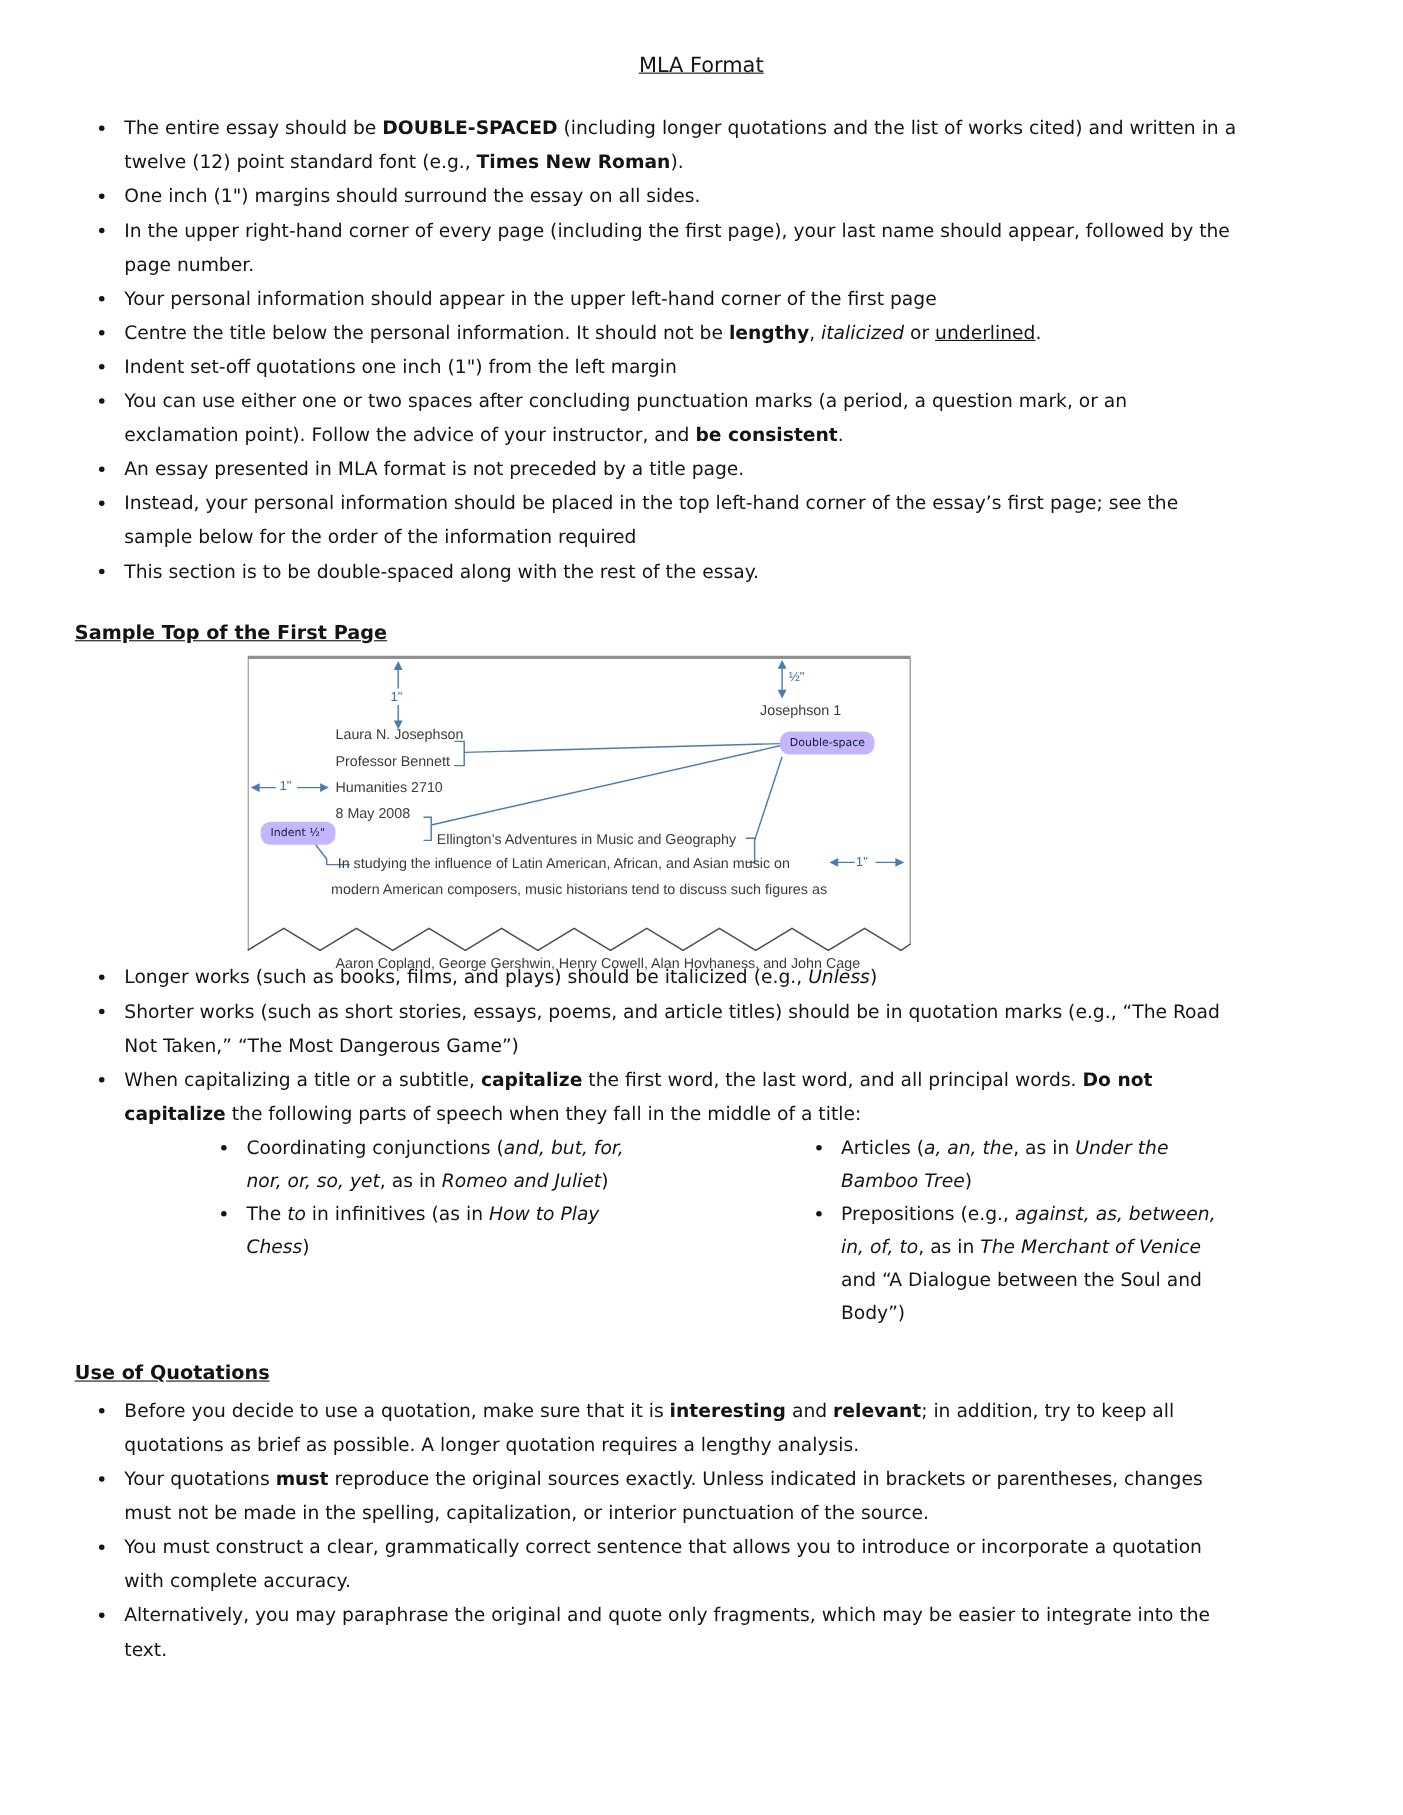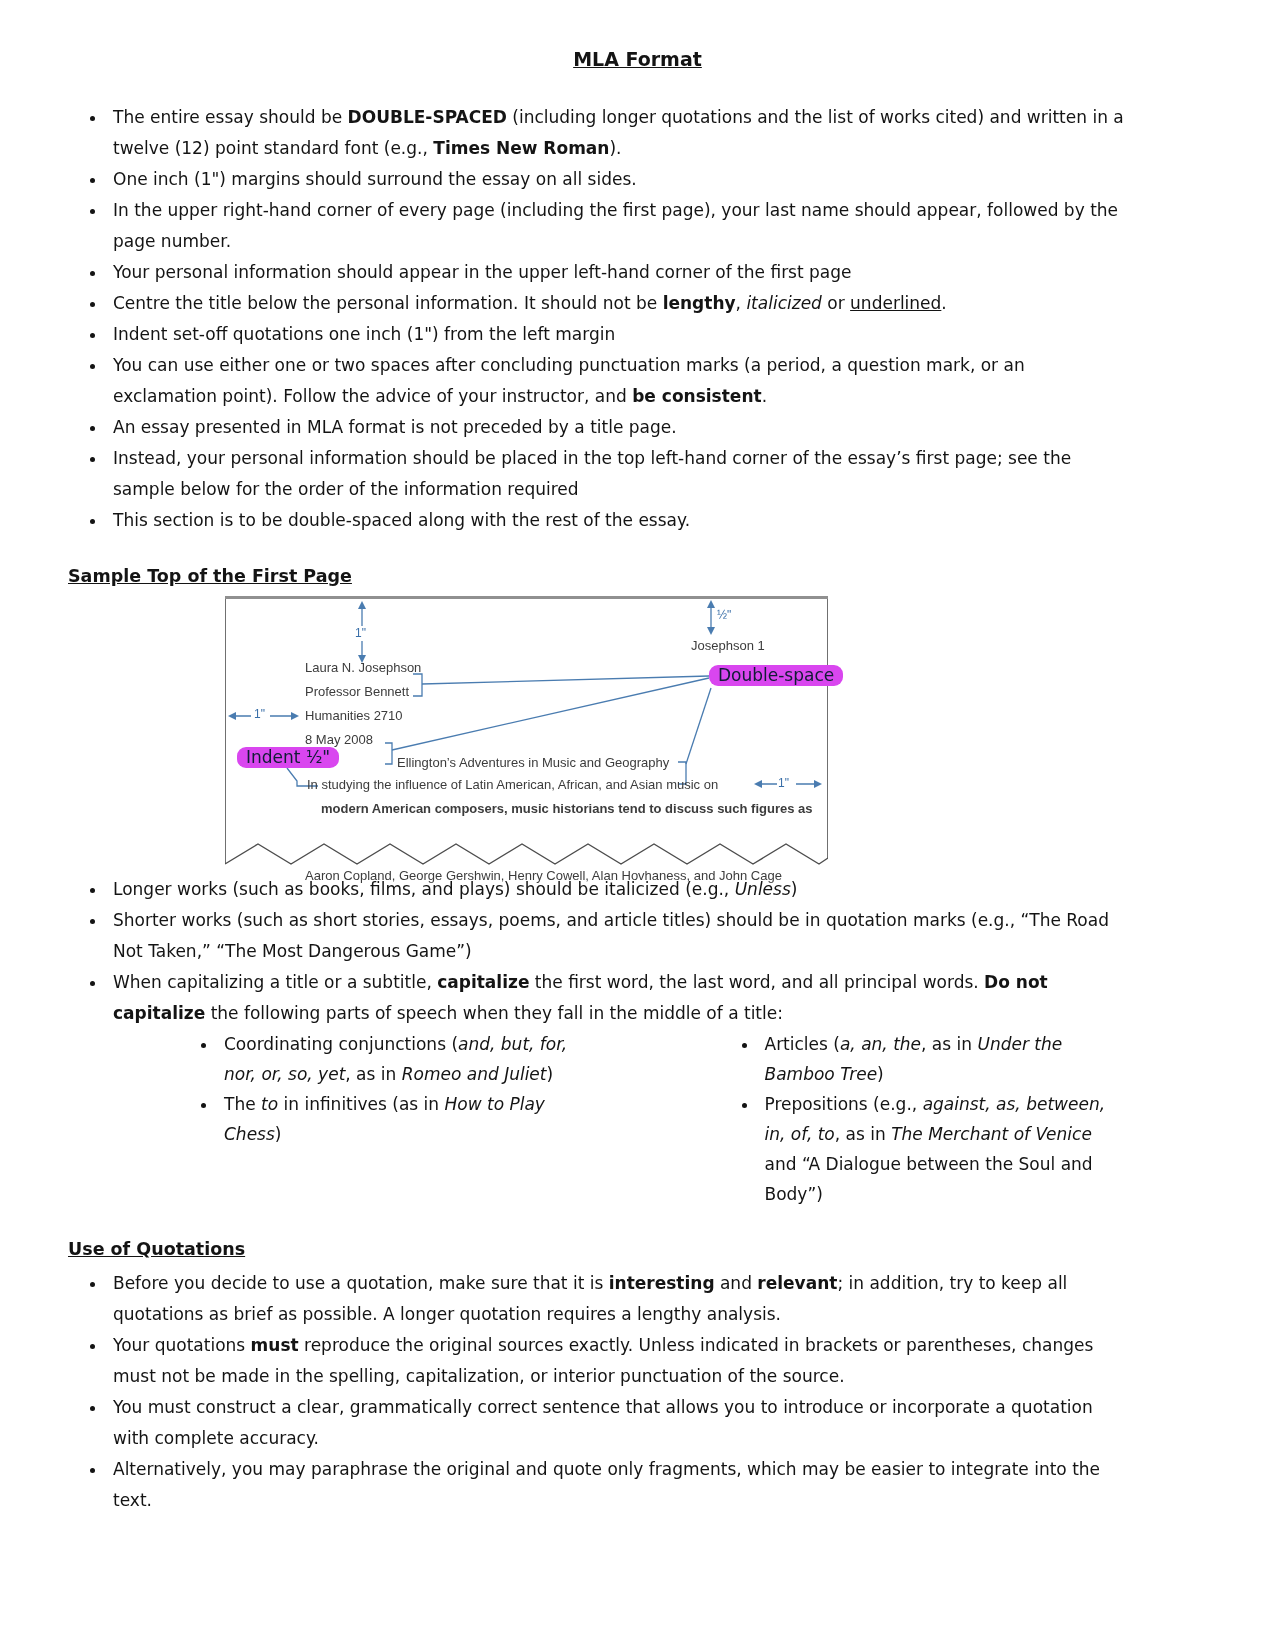--- a/index.html
+++ b/index.html
@@ -3,21 +3,21 @@
 <meta charset="utf-8">
 <style>
   html,body { margin:0; padding:0; background:#ffffff; }
   .page {
     width:1275px; height:1650px; box-sizing:border-box;
     padding:46px 150px 10px 68px; overflow:hidden; position:relative;
     background:#ffffff; color:#141414;
     font-family:"DejaVu Sans", sans-serif; font-size:17px; line-height:31px;
   }
   h1.doc-title {
-    font-size:19px; font-weight:700; text-align:center;
+    font-size:19px; font-weight:400; text-align:center;
     text-decoration:underline; margin:0 -82px 30px 0; line-height:26px;
   }
   h2.sec {
     font-size:17.5px; font-weight:700; text-decoration:underline;
     margin:26px 0 5px 0; line-height:28px;
   }
   ul.bullets { margin:0; padding:0 0 0 39px; list-style:disc outside; }
   ul.bullets li { padding-left:6px; }
   .b { font-weight:700; }
   .i { font-style:italic; }
@@ -33,22 +33,22 @@
   .dl {
     position:absolute; font-family:"Liberation Sans", sans-serif;
     font-size:13px; line-height:16px; color:#3c3c3c; white-space:nowrap;
   }
   .dl-blue {
     position:absolute; font-family:"Liberation Sans", sans-serif;
     font-size:12px; line-height:14px; color:#3a6fa8; white-space:nowrap;
   }
   .pill {
     position:absolute; font-family:"DejaVu Sans", sans-serif;
-    font-size:17px; line-height:15px; color:#101c35;
-    background:#d946ef; padding:3px 9px; border-radius:9px; white-space:nowrap;
+    font-size:10px; line-height:15px; color:#101c35;
+    background:#c4b5fd; padding:3px 9px; border-radius:9px; white-space:nowrap;
   }
 </style>
 </head>
 <body>
 
 <div class="page">
 
   <h1 class="doc-title">MLA Format</h1>
 
   <ul class="bullets">
@@ -112,21 +112,21 @@
     <div class="dl" style="left:80px; top:88px;">Professor Bennett</div>
     <div class="dl" style="left:80px; top:112px;">Humanities 2710</div>
     <div class="dl" style="left:80px; top:136px;">8 May 2008</div>
 
     <div class="dl-blue" style="left:29px; top:111px;">1"</div>
     <div class="pill" style="left:12px; top:151px;">Indent ½"</div>
     <div class="dl" style="left:172px; top:159px;">Ellington’s Adventures in Music and Geography</div>
     <div class="dl-blue" style="left:553px; top:180px;">1"</div>
 
     <div class="dl" style="left:82px; top:181px;text-align:center;">In studying the influence of Latin American, African, and Asian music on</div>
-    <div class="dl" style="left:96px; top:205px;font-weight:bold;">modern American composers, music historians tend to discuss such figures as</div>
+    <div class="dl" style="left:76px; top:205px;">modern American composers, music historians tend to discuss such figures as</div>
     <div class="dl" style="left:80px; top:228px;margin-top:44px;">Aaron Copland, George Gershwin, Henry Cowell, Alan Hovhaness, and John Cage</div>
   </div>
 
   <ul class="bullets">
       <li><span>Longer works (such as books, films, and plays) should be italicized (e.g., </span><span class="i">Unless</span><span>)</span></li>
       <li><span>Shorter works (such as short stories, essays, poems, and article titles) should be in quotation marks (e.g., “The Road Not Taken,” “The Most Dangerous Game”)</span></li>
       <li><span>When capitalizing a title or a subtitle, </span><span class="b">capitalize</span><span> the first word, the last word, and all principal words. </span><span class="b">Do not capitalize</span><span> the following parts of speech when they fall in the middle of a title:</span></li>
     </ul>
   <div class="subcols">
     <ul class="bullets">

